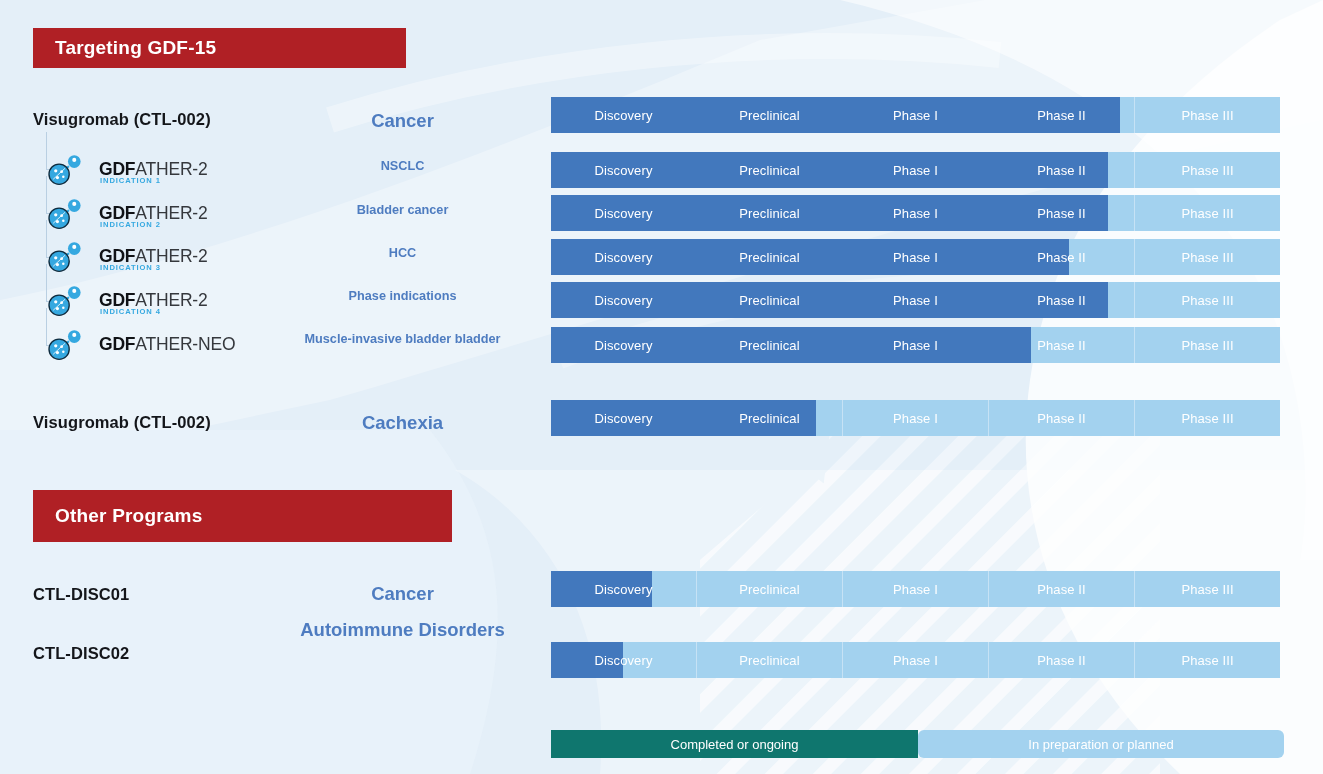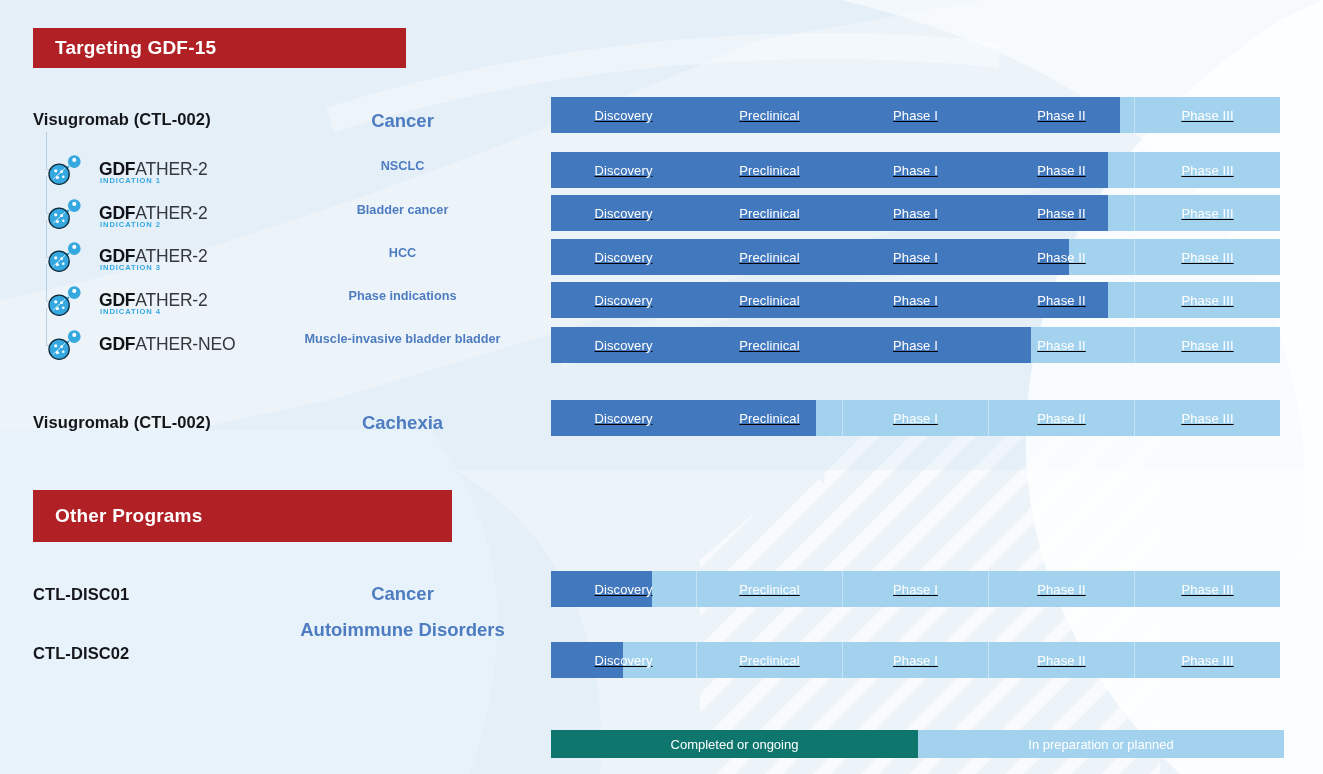--- a/index.html
+++ b/index.html
@@ -99,21 +99,20 @@
   }
 
   
   .bar {
     position: absolute;
     left: 551px;
     width: 729px;
     height: 36px;
     display: flex;
     z-index: 4;
-    text-decoration: underline;
   }
   .seg {
     flex: 1 1 0;
     position: relative;
     display: flex;
     align-items: center;
     justify-content: center;
     background: #a3d2ef;
     border-right: 1.5px solid #c6e2f5;
     overflow: hidden;
@@ -142,21 +141,21 @@
     width: 733px; height: 28px;
     display: flex;
     z-index: 6;
   }
   .legend-part {
     display: flex; align-items: center; justify-content: center;
     color: #ffffff;
     font-size: 13px;
   }
   #legend-done    { width: 367px; background: #0f766e; }
-  #legend-planned { width: 366px; background: #a3d2ef; }
+  #legend-planned { width: 366px; background: #a3d2ef; border-radius: 6px; }
 </style>
 </head>
 <body>
 
 <div id="root">
 
   <svg class="bg-layer" width="1323" height="774" viewBox="0 0 1323 774" aria-hidden="true">
     <defs>
       <pattern id="stripes" width="34" height="34" patternTransform="rotate(45)" patternUnits="userSpaceOnUse">
         <rect width="34" height="34" fill="transparent"></rect>

